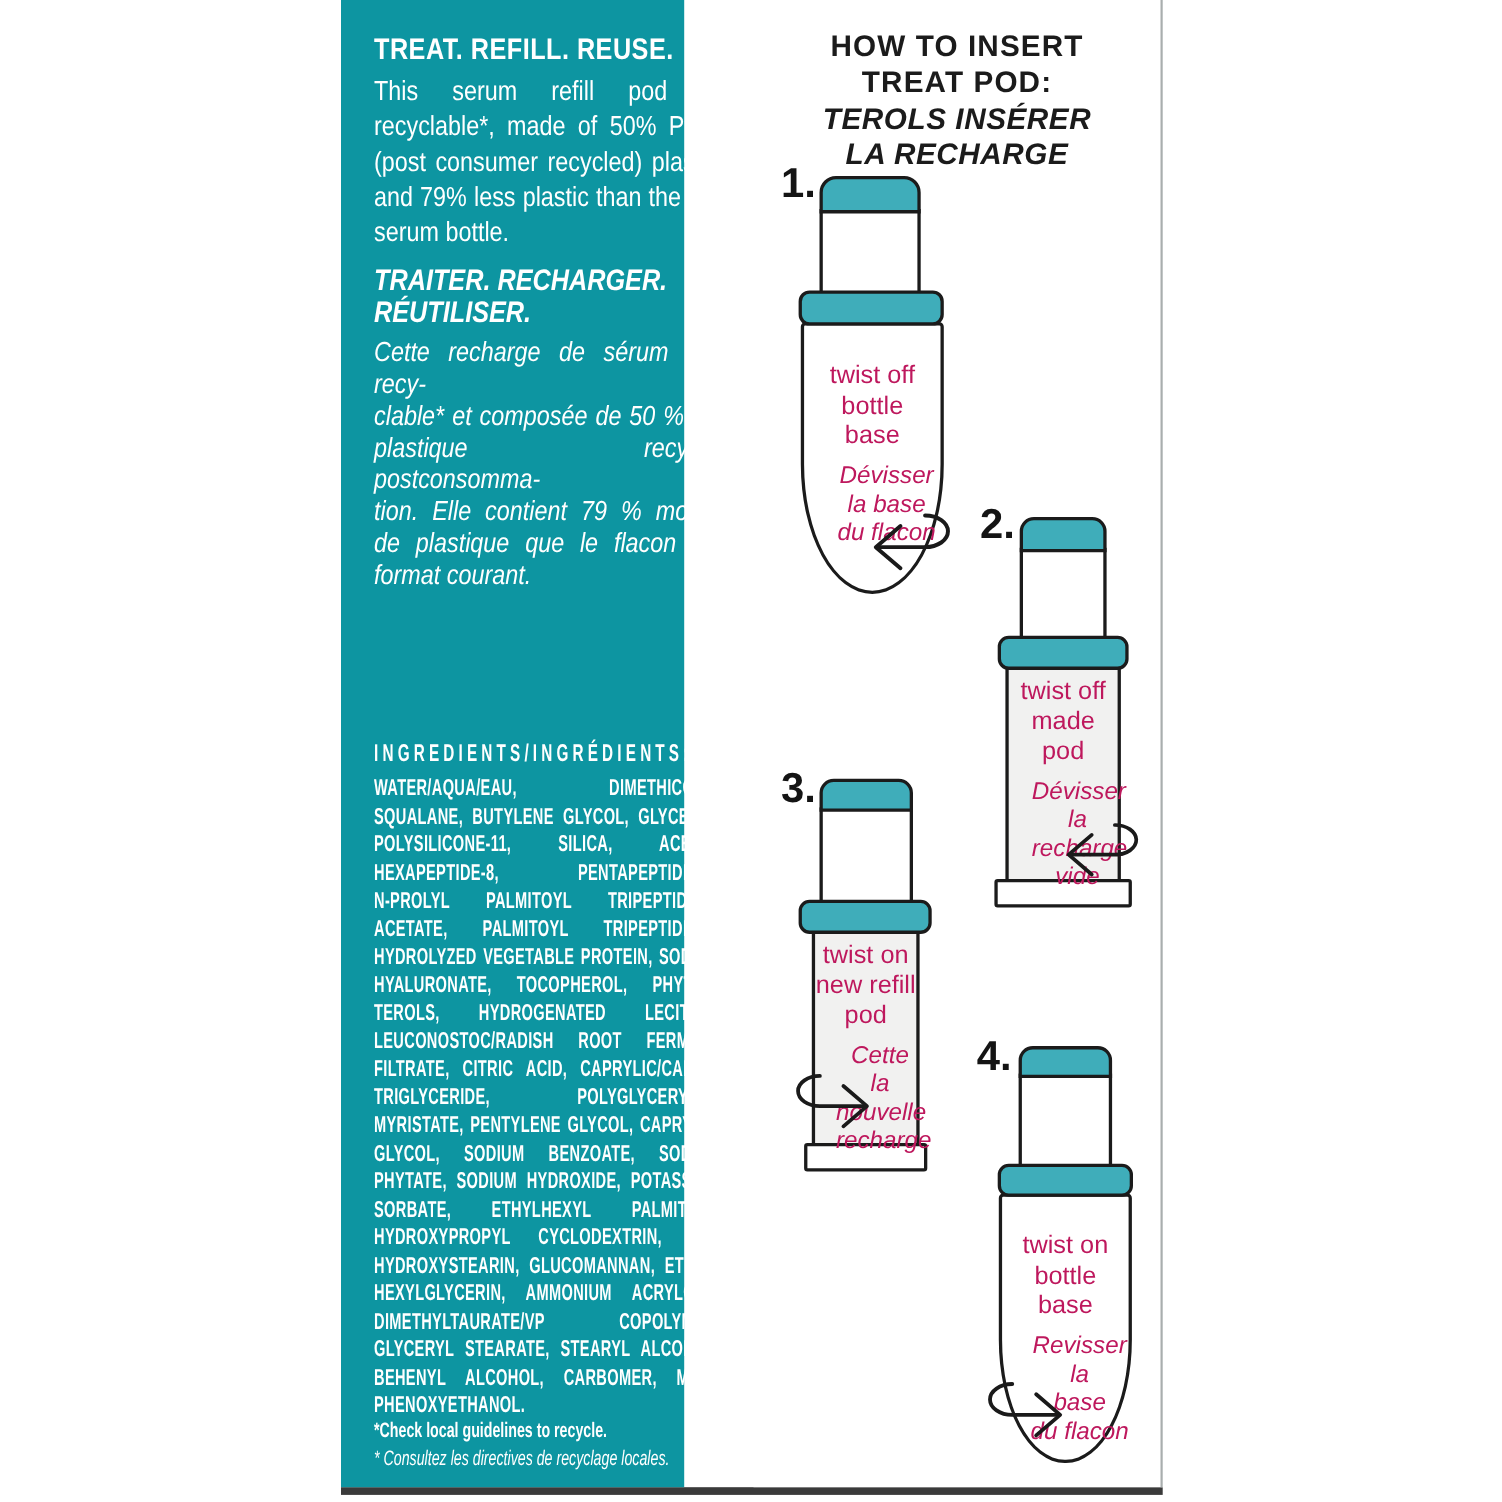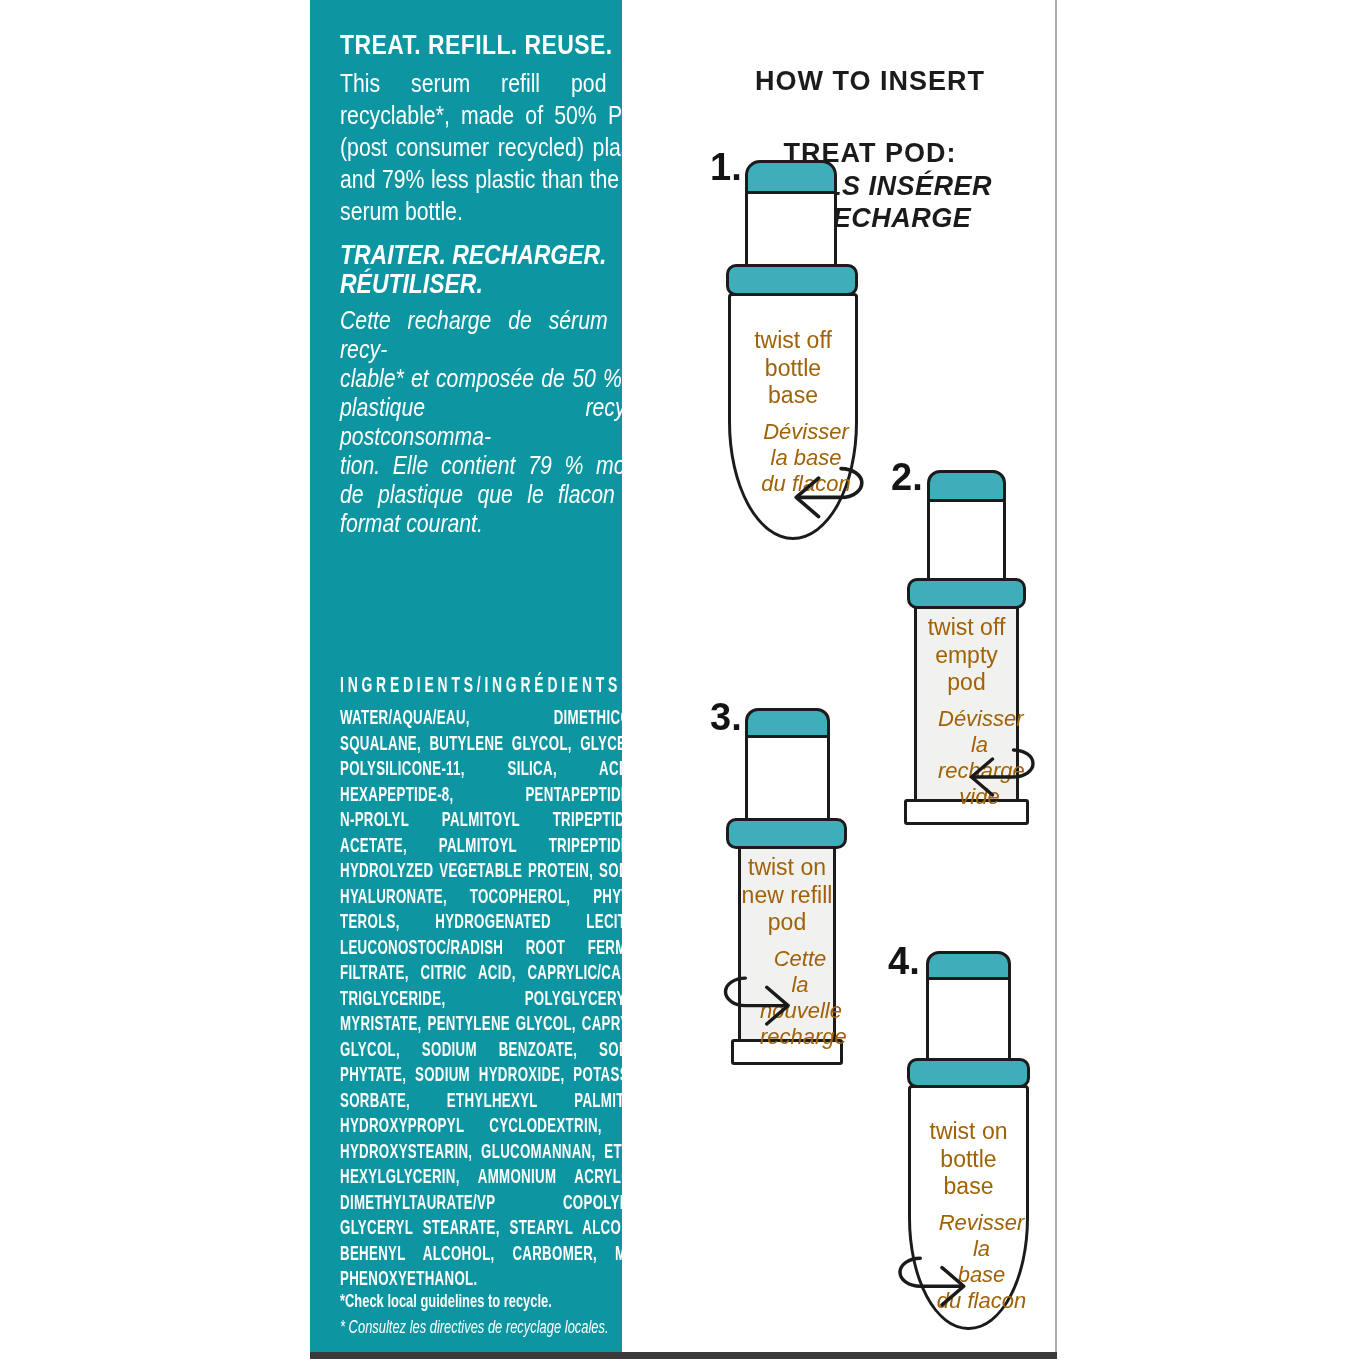--- a/index.html
+++ b/index.html
@@ -39,31 +39,31 @@
   }
   .fn-en { font-weight:bold; }
   .fn-fr { font-style:italic; }
   
   .howto-panel {
     position:absolute; left:375px; top:0; width:372px; height:100%;
     background:#ffffff; border-right:2px solid var(--edge-light); box-sizing:border-box;
     color:var(--ink);
   }
   .howto-head { position:absolute; left:0; top:26px; width:100%; text-align:center; }
-  .hh-en div { font-size:27px; font-weight:bold; line-height:33px; letter-spacing:1px;margin-top:39px; }
+  .hh-en div { font-size:27px; font-weight:bold; line-height:33px; letter-spacing:1px; }
   .hh-fr div { font-size:27px; font-weight:bold; font-style:italic; line-height:32px; letter-spacing:0.5px; }
   .step { position:absolute; inset:0; }
   .step-num { position:absolute; font-size:38px; font-weight:bold; color:#141414; }
   .cap  { position:absolute; background:var(--cap-teal); border:3px solid var(--ink); box-sizing:border-box; z-index:1; }
   .neck { position:absolute; background:#ffffff; border-left:3px solid var(--ink); border-right:3px solid var(--ink); box-sizing:border-box; }
   .collar { position:absolute; background:var(--cap-teal); border:3px solid var(--ink); border-radius:10px; box-sizing:border-box; z-index:2; }
   .bbody { position:absolute; background:#ffffff; border:3px solid var(--ink); box-sizing:border-box; }
   .bbody.pod { background:var(--pod-fill); }
   .flange { position:absolute; background:#ffffff; border:3px solid var(--ink); border-radius:3px; box-sizing:border-box; }
-  .blabel { position:absolute; text-align:center; color:#a16207; z-index:3; }
+  .blabel { position:absolute; text-align:center; color:#be185d; z-index:3; }
   .bl-en div { font-size:23px; line-height:27.5px; }
   .bl-fr { margin-top:9px; }
   .bl-fr div { font-size:22px; line-height:26px; font-style:italic;padding-left:26px; }
   .arrow { position:absolute; z-index:4; }
   .arrow path { fill:none; stroke:#1a1a1a; stroke-width:4.5; stroke-linecap:round; stroke-linejoin:round; }
 </style>
 </head>
 <body>
 
 <div class="canvas">
@@ -167,21 +167,21 @@
       <div class="step">
         <div class="step-num" style="left:206px; top:456px;">2.</div>
         <div class="cap" style="left:242px; top:470px; width:79px; height:32px; border-radius:13px 13px 0 0;"></div>
         <div class="neck" style="left:242px; top:498px; width:79px; height:84px;"></div>
         <div class="collar" style="left:222px; top:578px; width:119px; height:31px;"></div>
         <div class="bbody pod" style="left:229px; top:606px; width:105px; height:196px; border-radius:2px;"></div>
         <div class="flange" style="left:219px; top:799px; width:125px; height:26px;"></div>
         <div class="blabel" style="left:227px; top:614px; width:109px;">
           <div class="bl-en">
               <div>twist off</div>
-              <div>empty</div>
+              <div>made</div>
               <div>pod</div>
             </div>
           <div class="bl-fr">
               <div>Dévisser</div>
               <div>la recharge</div>
               <div>vide</div>
             </div>
         </div>
         <svg class="arrow" style="left:276px; top:744px;" width="90" height="54" viewBox="0 0 120 72">
           <path d="M70 8 A26 18 0 1 1 70 44 L16 44"></path>

